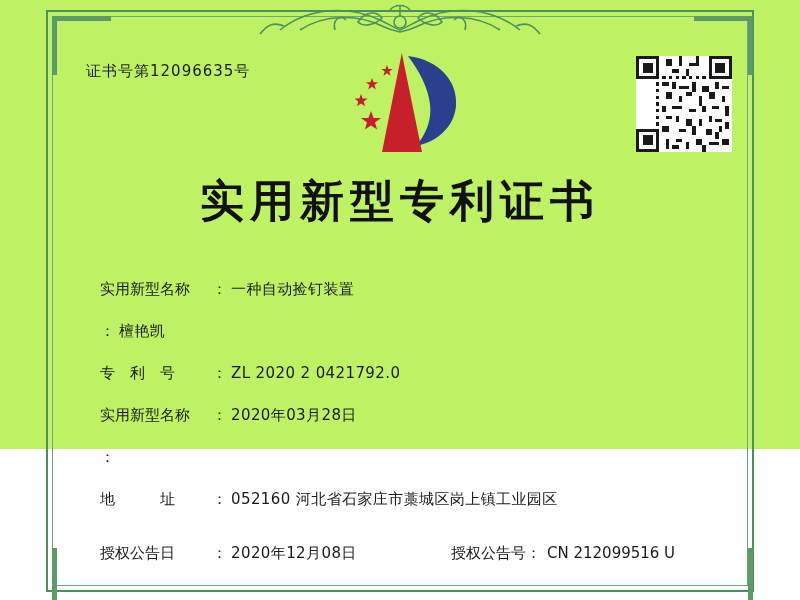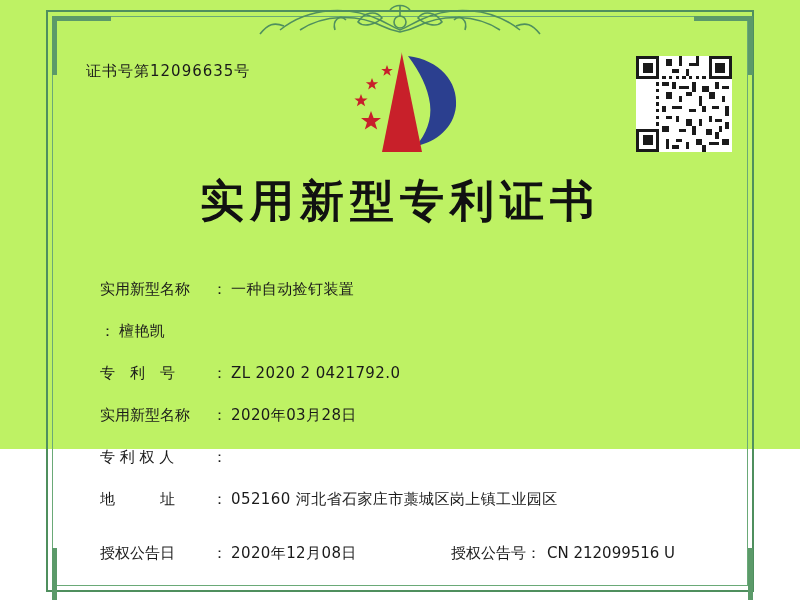--- a/index.html
+++ b/index.html
@@ -295,21 +295,20 @@
       <span class="field-value mono-num">ZL 2020 2 0421792.0</span>
     </div>
 
     <div class="field-row">
       <span class="field-label">实用新型名称</span>
       <span class="field-colon">：</span>
       <span class="field-value">2020年03月28日</span>
     </div>
 
     <div class="field-row">
-      <span class="field-label">专 利 权 人</span>
       <span class="field-colon">：</span>
     </div>
 
     <div class="field-row">
       <span class="field-label">地　　　址</span>
       <span class="field-colon">：</span>
       <span class="field-value">052160 河北省石家庄市藁城区岗上镇工业园区</span>
     </div>
 
     <div class="field-row dual">

